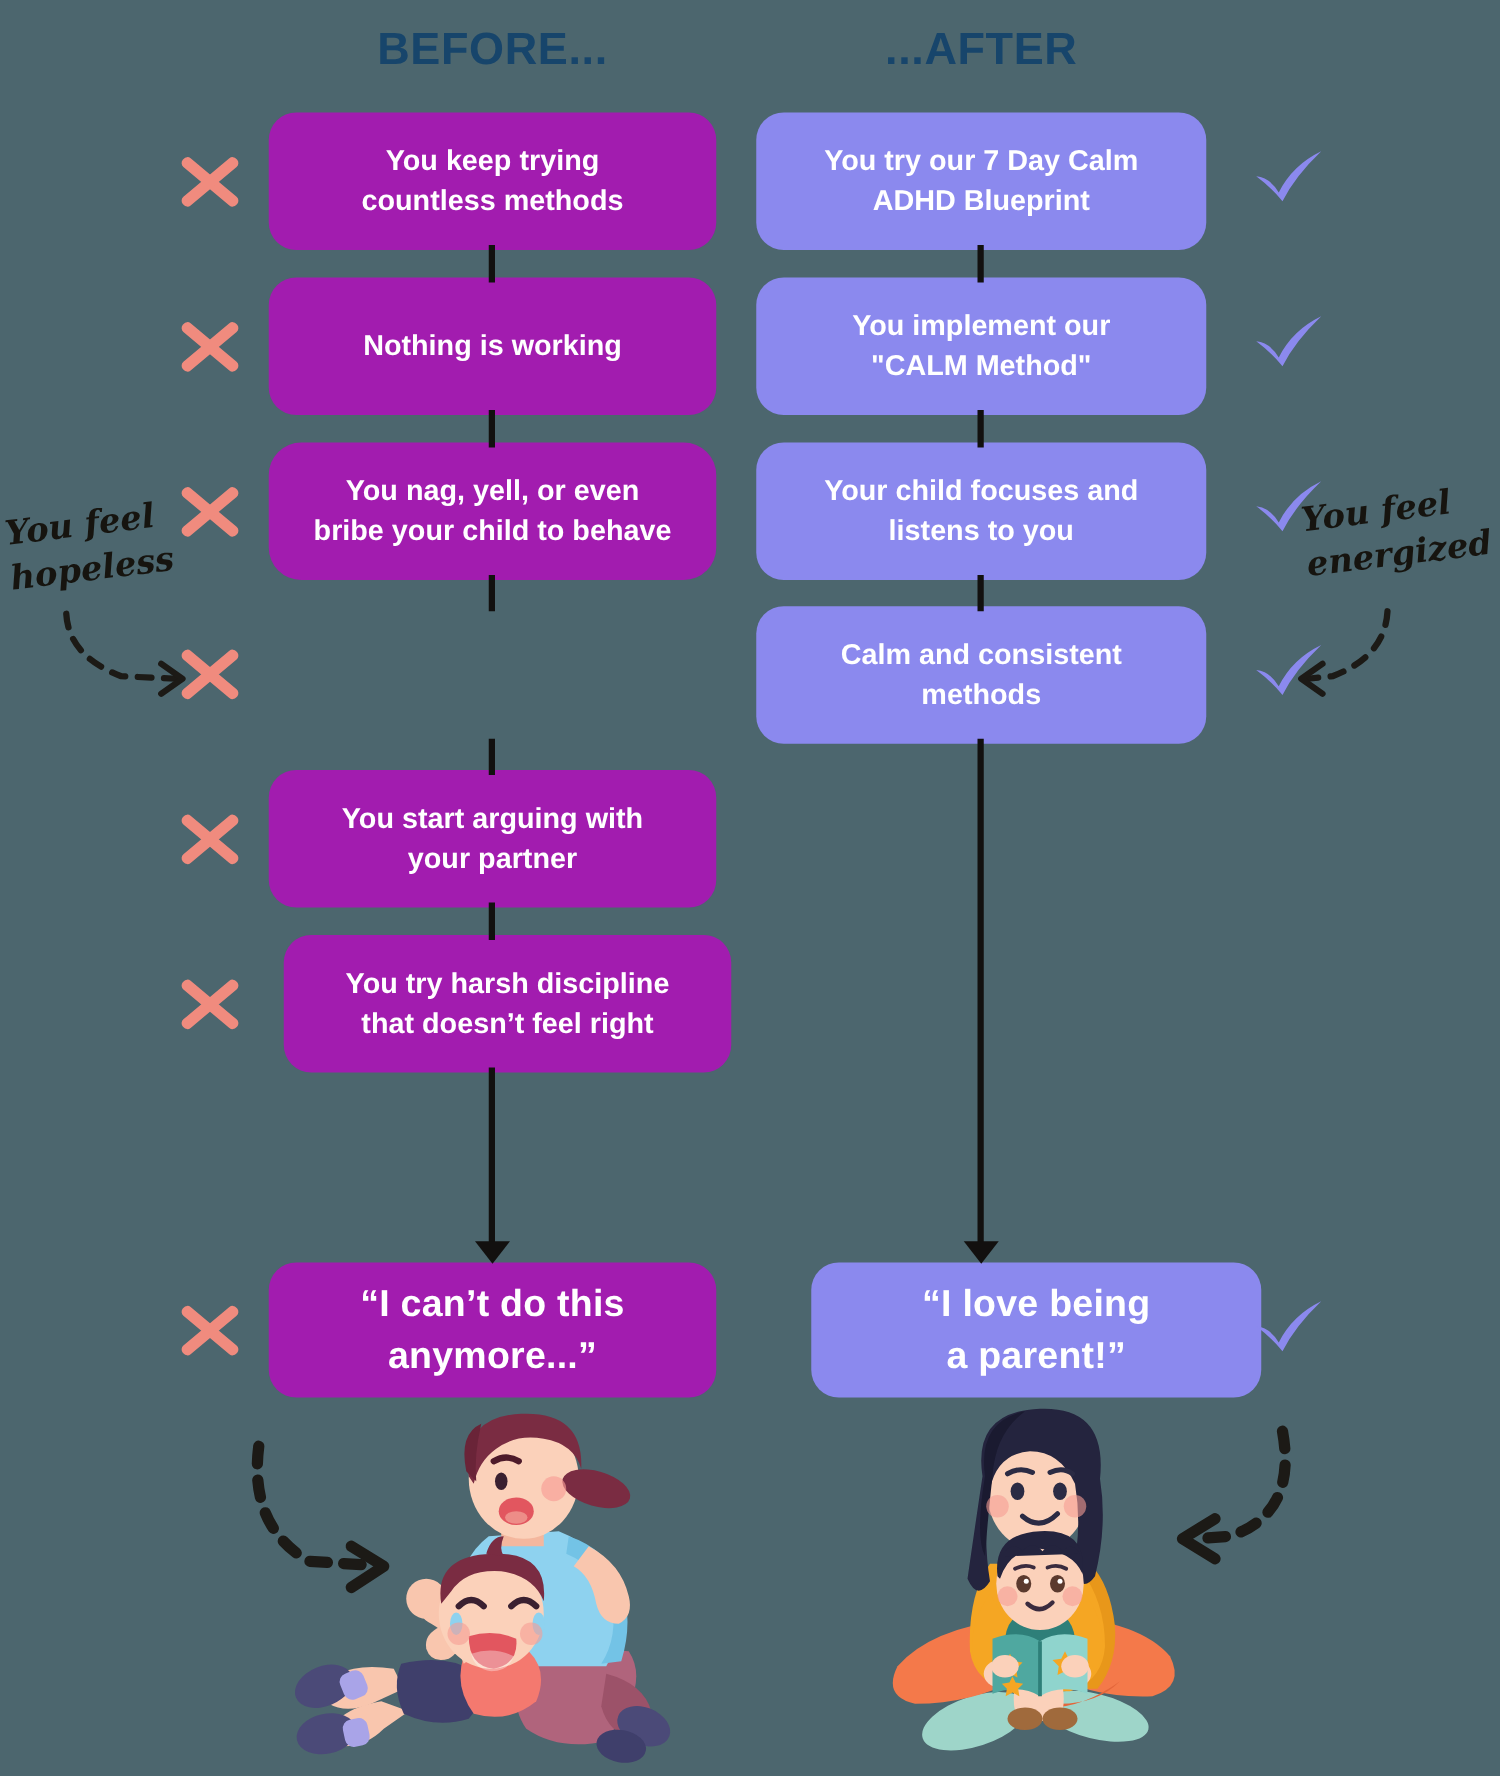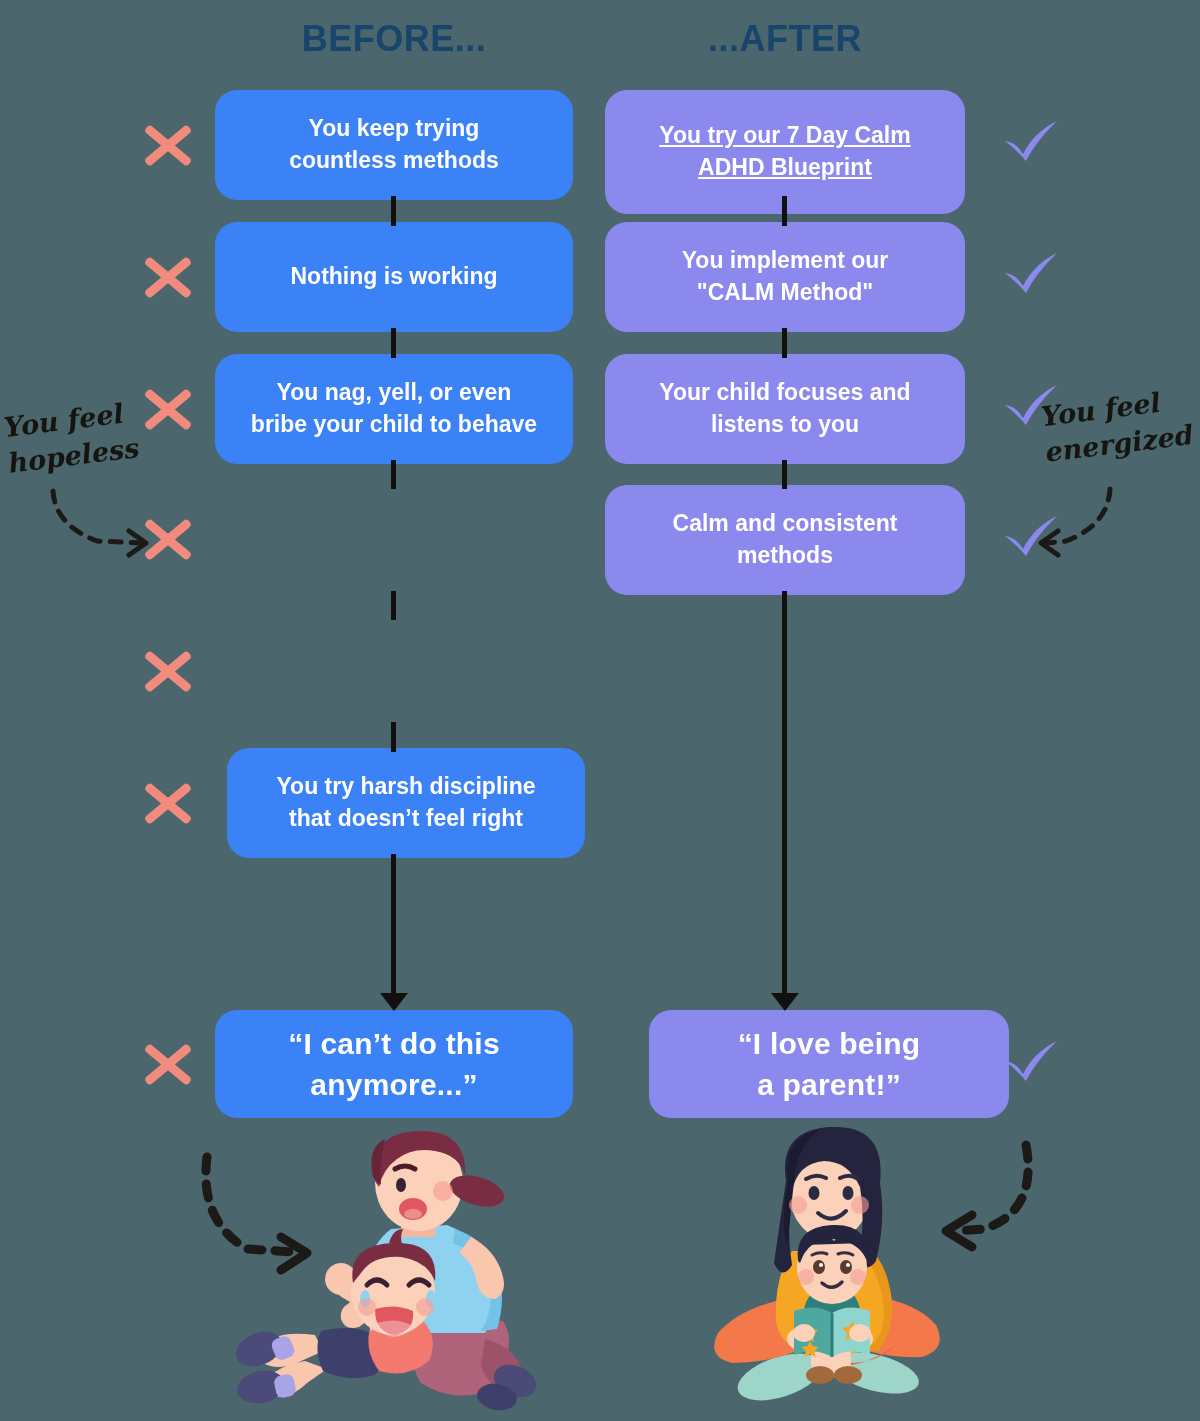--- a/index.html
+++ b/index.html
@@ -39,21 +39,21 @@
     align-items: center;
     justify-content: center;
     text-align: center;
     color: #ffffff;
     font-size: 23px;
     font-weight: 700;
     line-height: 1.38;
     padding: 6px 18px;
     white-space: pre-line;
   }
-  .card.left  { left: 215px; width: 358px; background: #3b82f6; }
+  .card.left  { left: 215px; width: 358px; background: #a21caf; }
   .card.right { left: 605px; width: 360px; background: #8b89ee; }
 
   .card.quote {
     font-weight: 600;
     font-size: 30px;
     letter-spacing: 0.2px;
   }
 
   
   .connector {
@@ -118,28 +118,30 @@
 <body>
 
 <div id="stage">
 
   <div class="col-header" id="hdr-before">BEFORE...</div>
   <div class="col-header" id="hdr-after">...AFTER</div>
 
   <div class="card left" style="top:90px;height:110px;">You keep trying
 countless methods</div>
   <div class="card left" style="top:222px;height:110px;">Nothing is working</div>
-  <div class="card left" style="top:354px;height:110px;">You nag, yell, or even
+  <div class="card left" style="top:354px;height:110px;border-radius:26px;">You nag, yell, or even
 bribe your child to behave</div>
+  <div class="card left" style="top:616px;height:110px;">You start arguing with
+your partner</div>
   <div class="card left" style="top:748px;height:110px;margin-left:12px;">You try harsh  discipline
 that doesn’t feel right</div>
   <div class="card left quote" style="top:1010px;height:108px;">“I can’t do this
 anymore...”</div>
 
-  <div class="card right" style="top:90px;height:124px;text-decoration:underline;">You try our 7 Day Calm
+  <div class="card right" style="top:90px;height:110px;">You try our 7 Day Calm
 ADHD Blueprint</div>
   <div class="card right" style="top:222px;height:110px;">You implement our
 "CALM Method"</div>
   <div class="card right" style="top:354px;height:110px;">Your child focuses and
 listens to you</div>
   <div class="card right" style="top:485px;height:110px;">Calm and consistent
 methods</div>
   <div class="card right quote" style="top:1010px;height:108px;margin-left:44px;">“I love being
 a parent!”</div>
 

